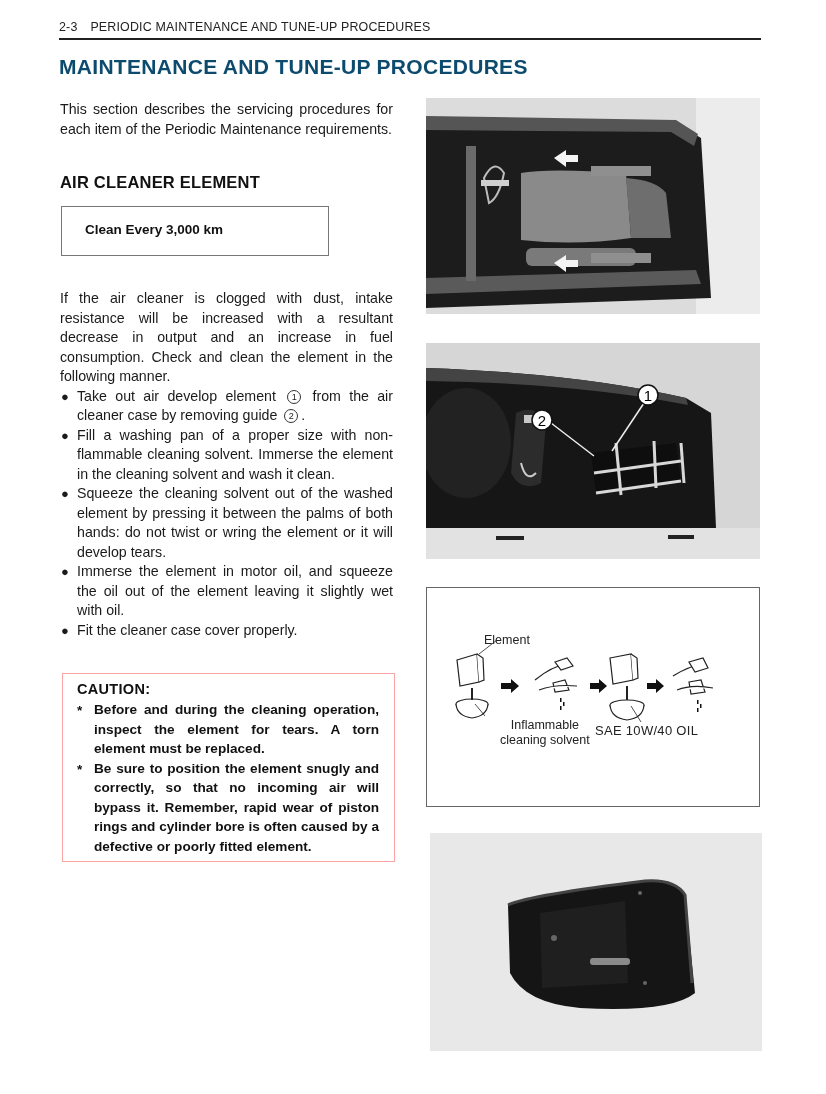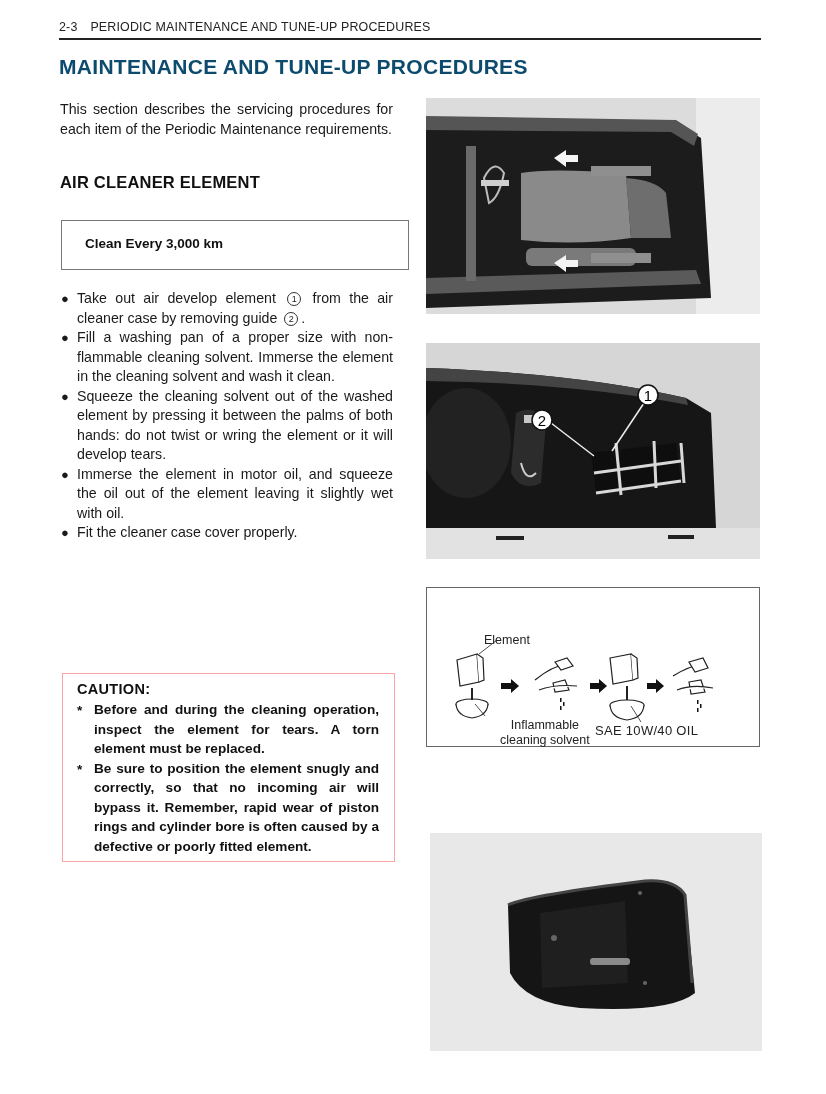--- a/index.html
+++ b/index.html
@@ -11,21 +11,21 @@
   .running-head .num { margin-right: 14px; }
   .head-rule { left: 59px; top: 38px; width: 702px; height: 2px; background: #222; }
   .page-title { left: 59px; top: 55px; font-size: 21px; font-weight: bold; letter-spacing: 0.3px; color: #0c4a6e; white-space: nowrap; }
 
   
   .col { left: 60px; width: 333px; font-size: 14.2px; line-height: 19.5px; color: #1a1a1a; }
   .justify { text-align: justify; }
   .intro { top: 100px; }
   .section-heading { left: 60px; top: 173px; font-size: 16.5px; font-weight: bold; letter-spacing: 0.2px; white-space: nowrap; text-align: right; }
 
-  .interval-box { left: 61px; top: 220px; width: 348px; height: 50px; border: 1px solid #777; box-sizing: border-box; }
+  .interval-box { left: 61px; top: 206px; width: 268px; height: 50px; border: 1px solid #777; box-sizing: border-box; }
   .interval-text { position: absolute; left: 23px; top: 15px; font-size: 13.5px; font-weight: bold; white-space: nowrap; }
 
   .para { top: 289px; }
   ul.steps { list-style: none; margin: 0; padding: 0; }
   ul.steps li { position: relative; padding-left: 17px; text-align: justify; }
   ul.steps li .bullet { position: absolute; left: 1px; top: 0; font-size: 13px; }
   .circ { display: inline-block; width: 12px; height: 12px; border: 1px solid #333; border-radius: 50%; font-size: 9px; line-height: 12px; text-align: center; vertical-align: 1px; margin: 0 3px; }
 
   .caution-box { left: 62px; top: 673px; width: 333px; height: 189px; border: 1px solid #fca5a5; box-sizing: border-box; }
   .caution-title { position: absolute; left: 14px; top: 7px; font-size: 14.5px; font-weight: bold; letter-spacing: 0.3px; }
@@ -33,21 +33,21 @@
   .caution-list .item { position: relative; padding-left: 17px; text-align: justify; }
   .caution-list .star { position: absolute; left: 0; top: 1px; }
 
   
   .photo { overflow: hidden; }
   .photo1 { left: 426px; top: 98px; width: 334px; height: 216px; background: #d8d8d8; }
   .photo2 { left: 426px; top: 343px; width: 334px; height: 216px; background: #d4d4d4; }
   .photo3 { left: 430px; top: 833px; width: 332px; height: 218px; background: #e9e9e9; }
   .photo svg { display: block; }
 
-  .figure-box { left: 426px; top: 587px; width: 334px; height: 160px; border: 1px solid #666; box-sizing: border-box; }
+  .figure-box { left: 426px; top: 587px; width: 334px; height: 220px; border: 1px solid #666; box-sizing: border-box; }
   .fig-label { position: absolute; font-size: 12.5px; color: #222; white-space: nowrap; }
   .lbl-element { left: 57px; top: 45px; }
   .lbl-solvent { left: 73px; top: 130px; text-align: center; line-height: 15px; }
   .lbl-oil { left: 168px; top: 135px; font-size: 13px; letter-spacing: 0.3px; }
   .figure-box svg { position: absolute; left: 0; top: 0; }
 </style>
 </head>
 <body>
 
 <div class="abs running-head">
@@ -58,20 +58,21 @@
 
 <div class="abs col justify intro">This section describes the servicing procedures for each item of the Periodic Maintenance requirements.</div>
 
 <div class="abs section-heading">AIR CLEANER ELEMENT</div>
 
 <div class="abs interval-box">
   <div class="interval-text">Clean Every 3,000 km</div>
 </div>
 
 <div class="abs col para">
+  <div class="justify">If the air cleaner is clogged with dust, intake resistance will be increased with a resultant decrease in output and an increase in fuel consumption. Check and clean the element in the following manner.</div>
   <ul class="steps">
     <li>
       <span class="bullet">●</span>
       <span>Take out air develop element</span>
       <span class="circ">1</span>
       <span>from the air cleaner case by removing guide</span>
       <span class="circ">2</span><span>.</span>
     </li>
     <li>
       <span class="bullet">●</span>

